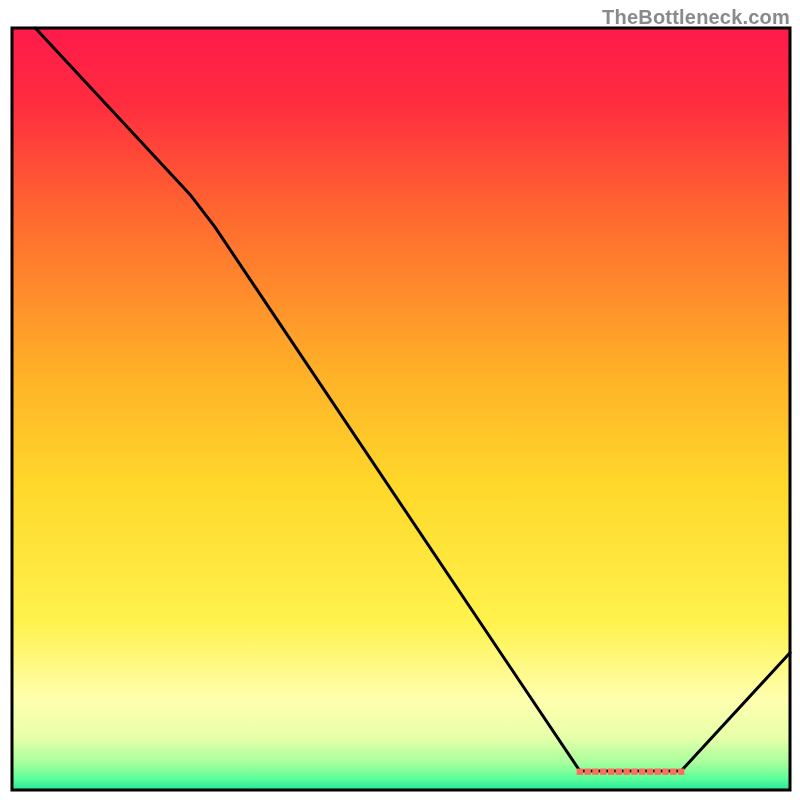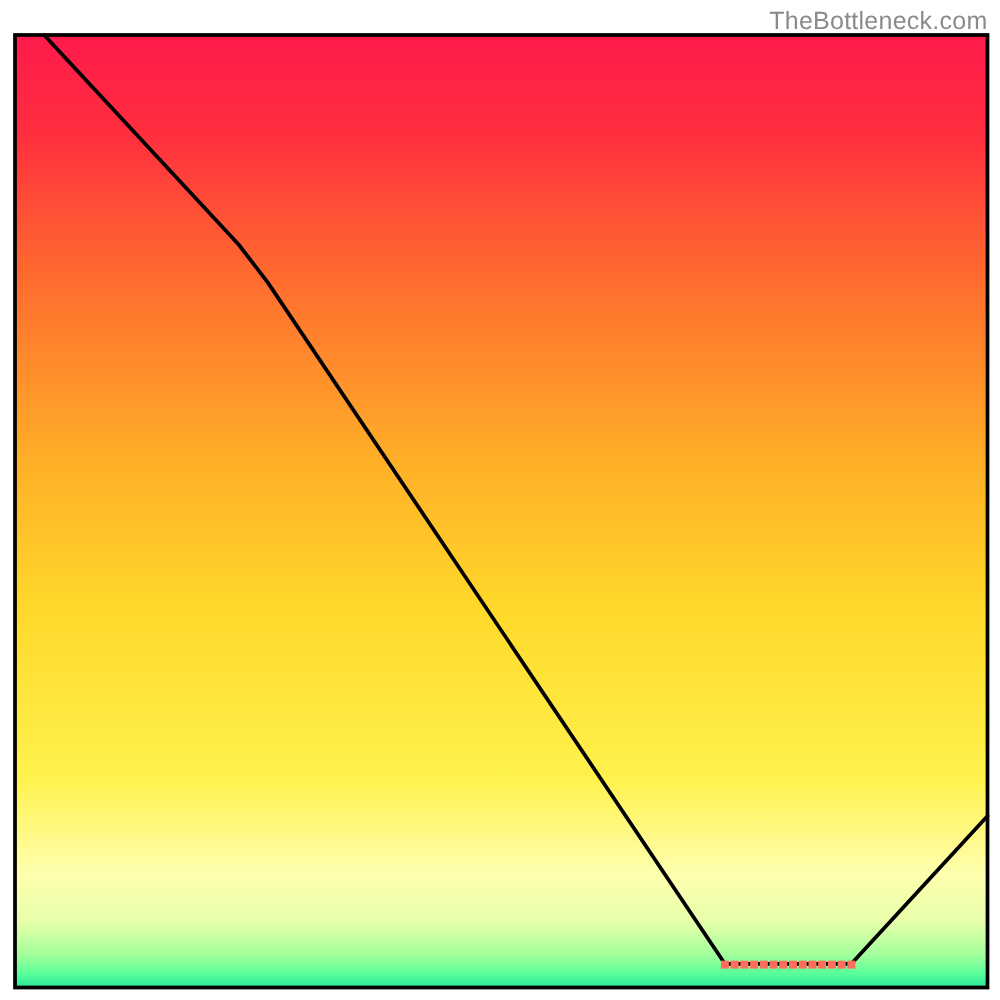--- a/index.html
+++ b/index.html
@@ -9,21 +9,21 @@
     width: 800px;
     height: 800px;
     background: #fff;
   }
   .watermark {
     position: absolute;
     top: 6px;
     right: 10px;
     font-family: Arial, Helvetica, sans-serif;
     font-size: 20px;
-    font-weight: 400;
+    font-weight: 700;
     color: #8a8a8a;
     letter-spacing: 0.2px;
     z-index: 10;
   }
   svg.plot { display: block; }
 </style>
 </head>
 <body>
 
 <div class="chart-container">

